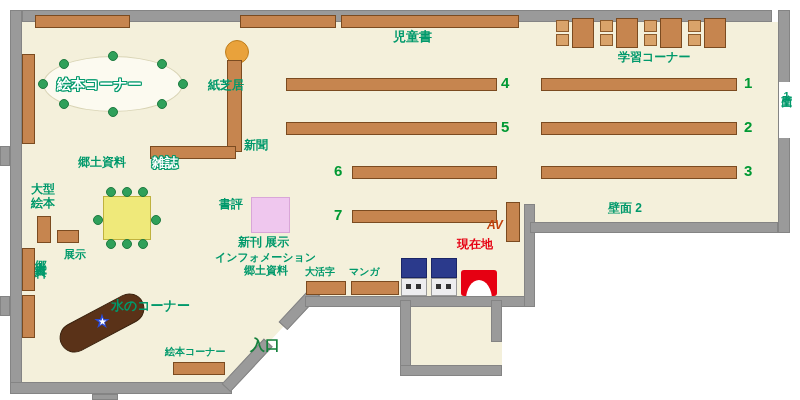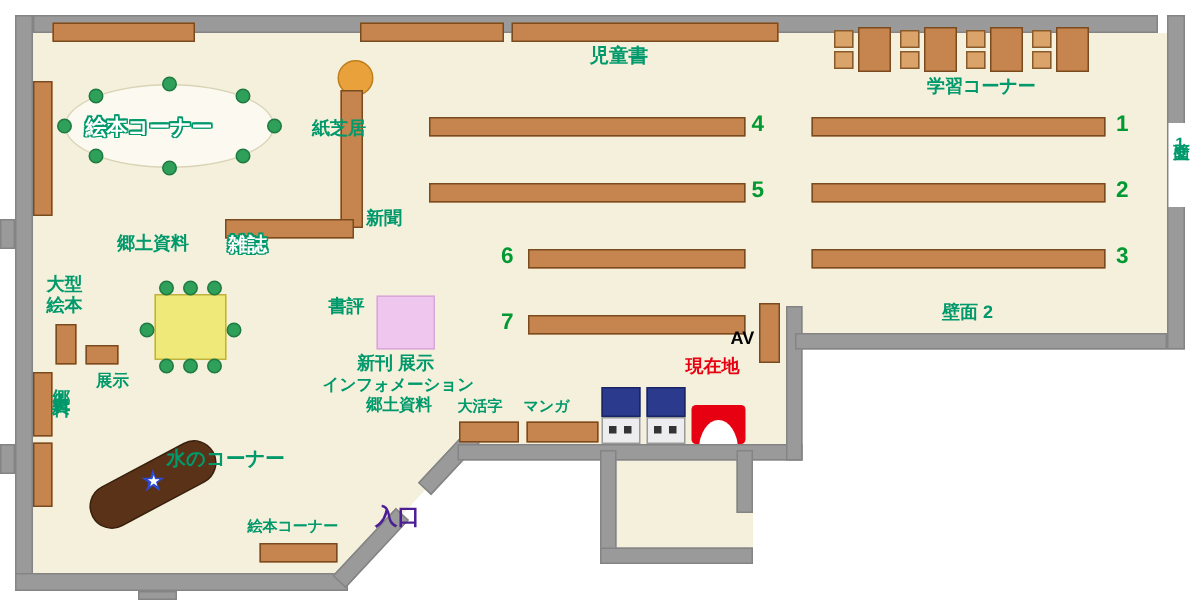--- a/index.html
+++ b/index.html
@@ -6,23 +6,23 @@
   #map{position:relative;width:800px;height:400px;background:#fff;overflow:hidden;
        font-family:"Liberation Sans",sans-serif}
   .abs{position:absolute}
   .floor{position:absolute;background:#F4F0DB}
   .wall{position:absolute;background:#9A9A9A;border:1px solid #848484;box-sizing:border-box}
   .shelf{position:absolute;background:#C6854F;border:1px solid #7B4B20;box-sizing:border-box}
   .lbl{position:absolute;color:#00996B;font-weight:bold;font-size:12px;white-space:nowrap;line-height:1.15}
   .num{position:absolute;color:#009933;font-weight:bold;font-size:15px;line-height:1}
   .outline{color:#fff;text-shadow:1px 0 0 #00996B,-1px 0 0 #00996B,0 1px 0 #00996B,0 -1px 0 #00996B,
            1px 1px 0 #00996B,-1px -1px 0 #00996B,1px -1px 0 #00996B,-1px 1px 0 #00996B}
-  .blue{color:#4c1d95}
+  .blue{color:#15803d}
   .red{color:#E60012}
-  .avtxt{color:#000000;}
+  .avtxt{color:#c2410c;font-style:italic}
   .vtext{writing-mode:vertical-rl;text-orientation:upright;letter-spacing:2px}
   .dot{position:absolute;width:10px;height:10px;border-radius:50%;background:#2FA05A;border:1px solid #1E7A40;box-sizing:border-box}
   .desk{position:absolute;width:38px;height:30px}
   .desk-table{position:absolute;right:0;top:0;width:22px;height:30px;background:#C6854F;border:1px solid #7B4B20;box-sizing:border-box}
   .desk-chair{position:absolute;left:0;width:13px;height:12px;background:#D9A36A;border:1px solid #8B5A2B;box-sizing:border-box}
   .c1{top:2px}.c2{top:16px}
 </style>
 </head>
 <body>
 
@@ -170,15 +170,15 @@
   <div class="lbl" style="left:618px;top:51px">学習コーナー</div>
   <div class="lbl" style="left:219px;top:198px">書評</div>
   <div class="lbl" style="left:238px;top:236px">新刊 展示</div>
   <div class="lbl" style="left:215px;top:251px;font-size:11px">インフォメーション</div>
   <div class="lbl" style="left:244px;top:264px;font-size:11px">郷土資料</div>
   <div class="lbl" style="left:305px;top:266px;font-size:10px">大活字</div>
   <div class="lbl" style="left:349px;top:266px;font-size:10px">マンガ</div>
   <div class="lbl red" style="left:457px;top:238px;font-size:12px">現在地</div>
   <div class="lbl avtxt" style="left:487px;top:219px">AV</div>
   <div class="lbl vtext" style="left:780px;top:86px;font-size:11px">壁面1</div>
-  <div class="lbl" style="left:628px;top:202px">壁面 2</div>
+  <div class="lbl" style="left:608px;top:202px">壁面 2</div>
 
 </div>
 
 </body></html>

